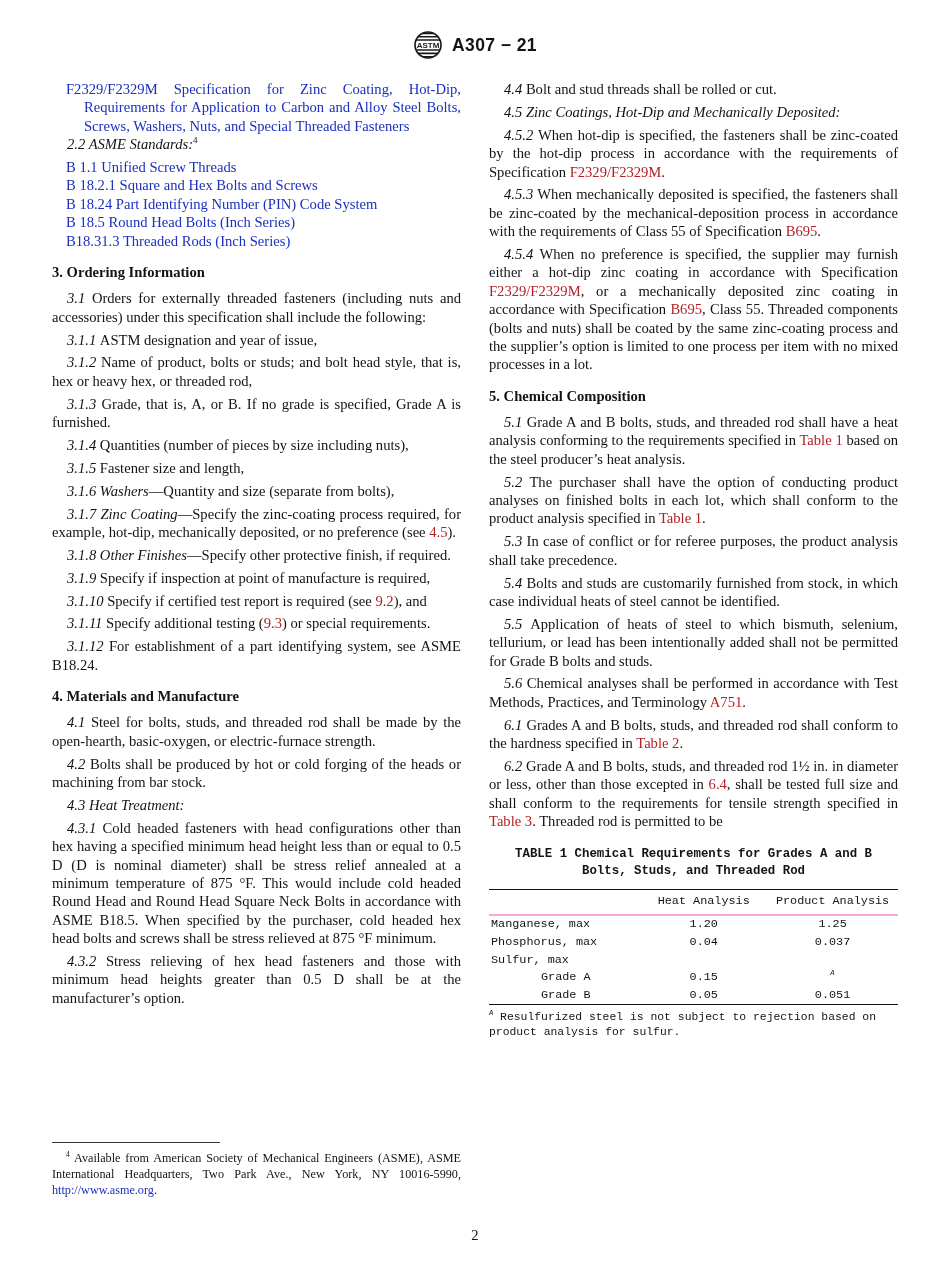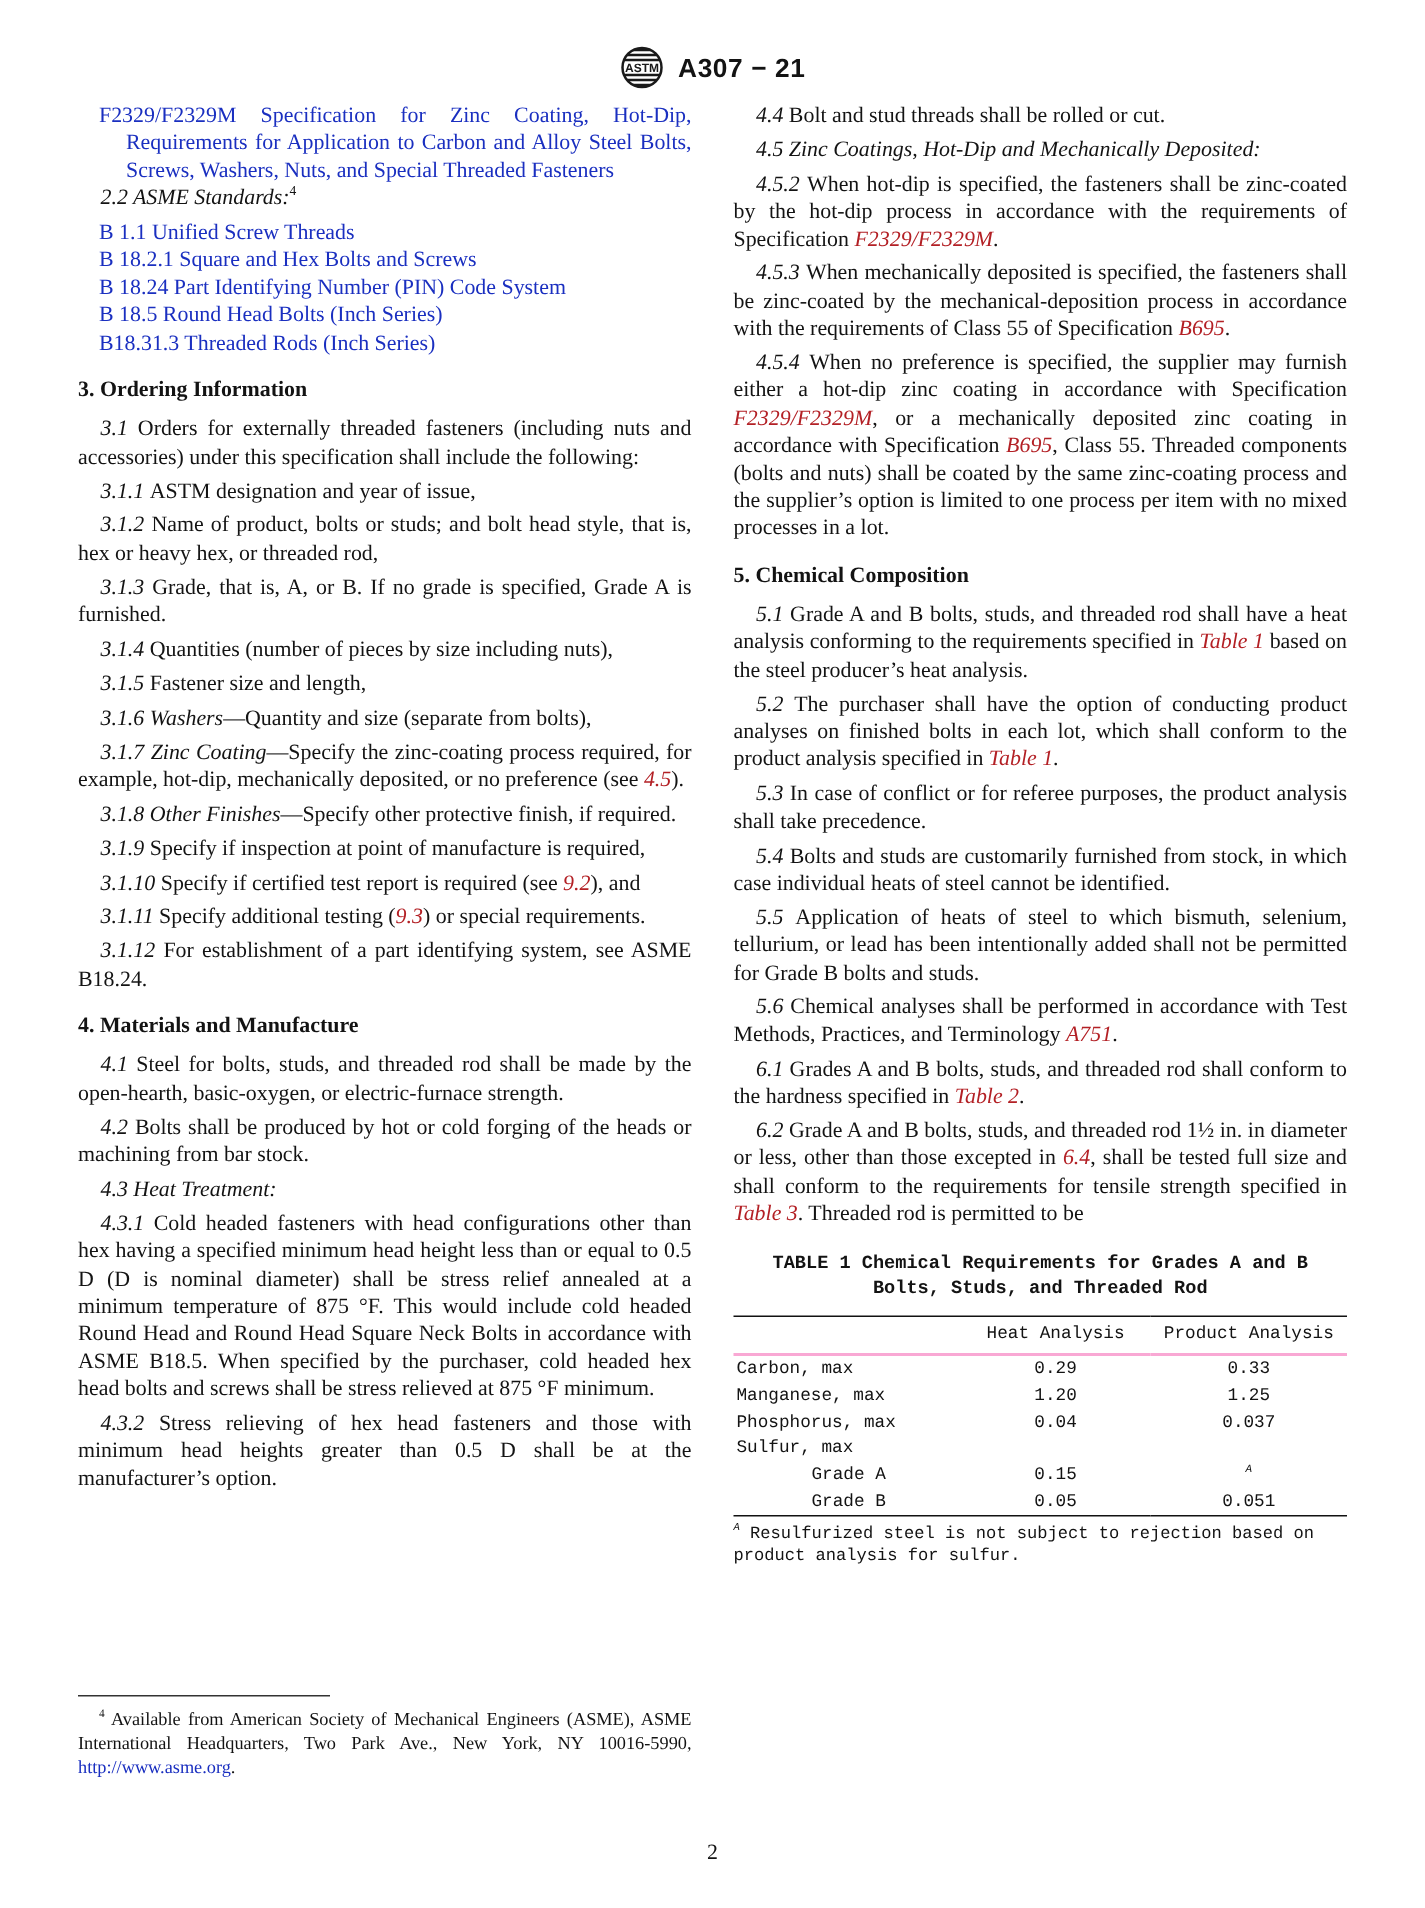--- a/index.html
+++ b/index.html
@@ -14,21 +14,21 @@
     background: #ffffff;
     color: var(--ink);
     font-family: "Liberation Serif", serif;
     position: relative;
     overflow: hidden;
   }
   .page { padding: 30px 52px 0 52px; }
 
   .doc-header {
     display: flex; justify-content: center; align-items: center;
-    gap: 9px; margin-bottom: 8px;
+    gap: 9px; margin-bottom: 20px;
   }
   .designation {
     font-family: "Liberation Sans", sans-serif;
     font-weight: bold; font-size: 17.5px; letter-spacing: 0.4px;
   }
 
   .columns { display: flex; gap: 28px; }
   .col {
     width: 409px; font-size: 14.6px; line-height: 1.26;
     text-align: justify;
@@ -37,21 +37,21 @@
   .col-left { display: flex; flex-direction: column; height: 1128px; }
 
   .block-para { text-indent: 15px; margin: 0 0 4.5px 0; }
   .block-heading { font-weight: bold; text-indent: 0; text-align: left; margin: 13px 0 8px 0; }
   .block-ref { padding-left: 32px; text-indent: -18px; margin: 0; color: var(--blue); }
 
   .run-i { font-style: italic; }
   .run-sup { vertical-align: super; font-size: 0.62em; line-height: 0; }
   .run-isup { vertical-align: super; font-size: 0.62em; line-height: 0; font-style: italic; }
   .run-blue { color: var(--blue); cursor: pointer; }
-  .run-red { color: var(--red); cursor: pointer; font-style: italic; }
+  .run-red { color: var(--red); cursor: pointer; }
 
   .footnote-area { margin-top: auto; padding-bottom: 10px; }
   .footnote-rule { border-top: 1px solid #333; width: 168px; margin-bottom: 7px; }
   .footnote-text { font-size: 12.2px; line-height: 1.32; text-align: justify; text-indent: 14px; }
 
   .table1 { margin-top: 16px; font-family: Liberation Mono, monospace; }
   .table1-title {
     font-weight: bold; font-size: 12.4px; line-height: 1.35;
     text-align: center; width: 90%; margin: 0 auto 9px auto;
   }
@@ -167,25 +167,20 @@
             </colgroup>
           <thead>
             <tr>
               <th class="tl"></th>
               <th>Heat Analysis</th>
               <th>Product Analysis</th>
             </tr>
           </thead>
           <tbody>
               <tr>
-                <td class="tl">Carbon, max</td>
-                <td class="tc">0.29</td>
-                <td class="tc">0.33</td>
-              </tr>
-              <tr>
                 <td class="tl">Manganese, max</td>
                 <td class="tc">1.20</td>
                 <td class="tc">1.25</td>
               </tr>
               <tr>
                 <td class="tl">Phosphorus, max</td>
                 <td class="tc">0.04</td>
                 <td class="tc">0.037</td>
               </tr>
               <tr>

